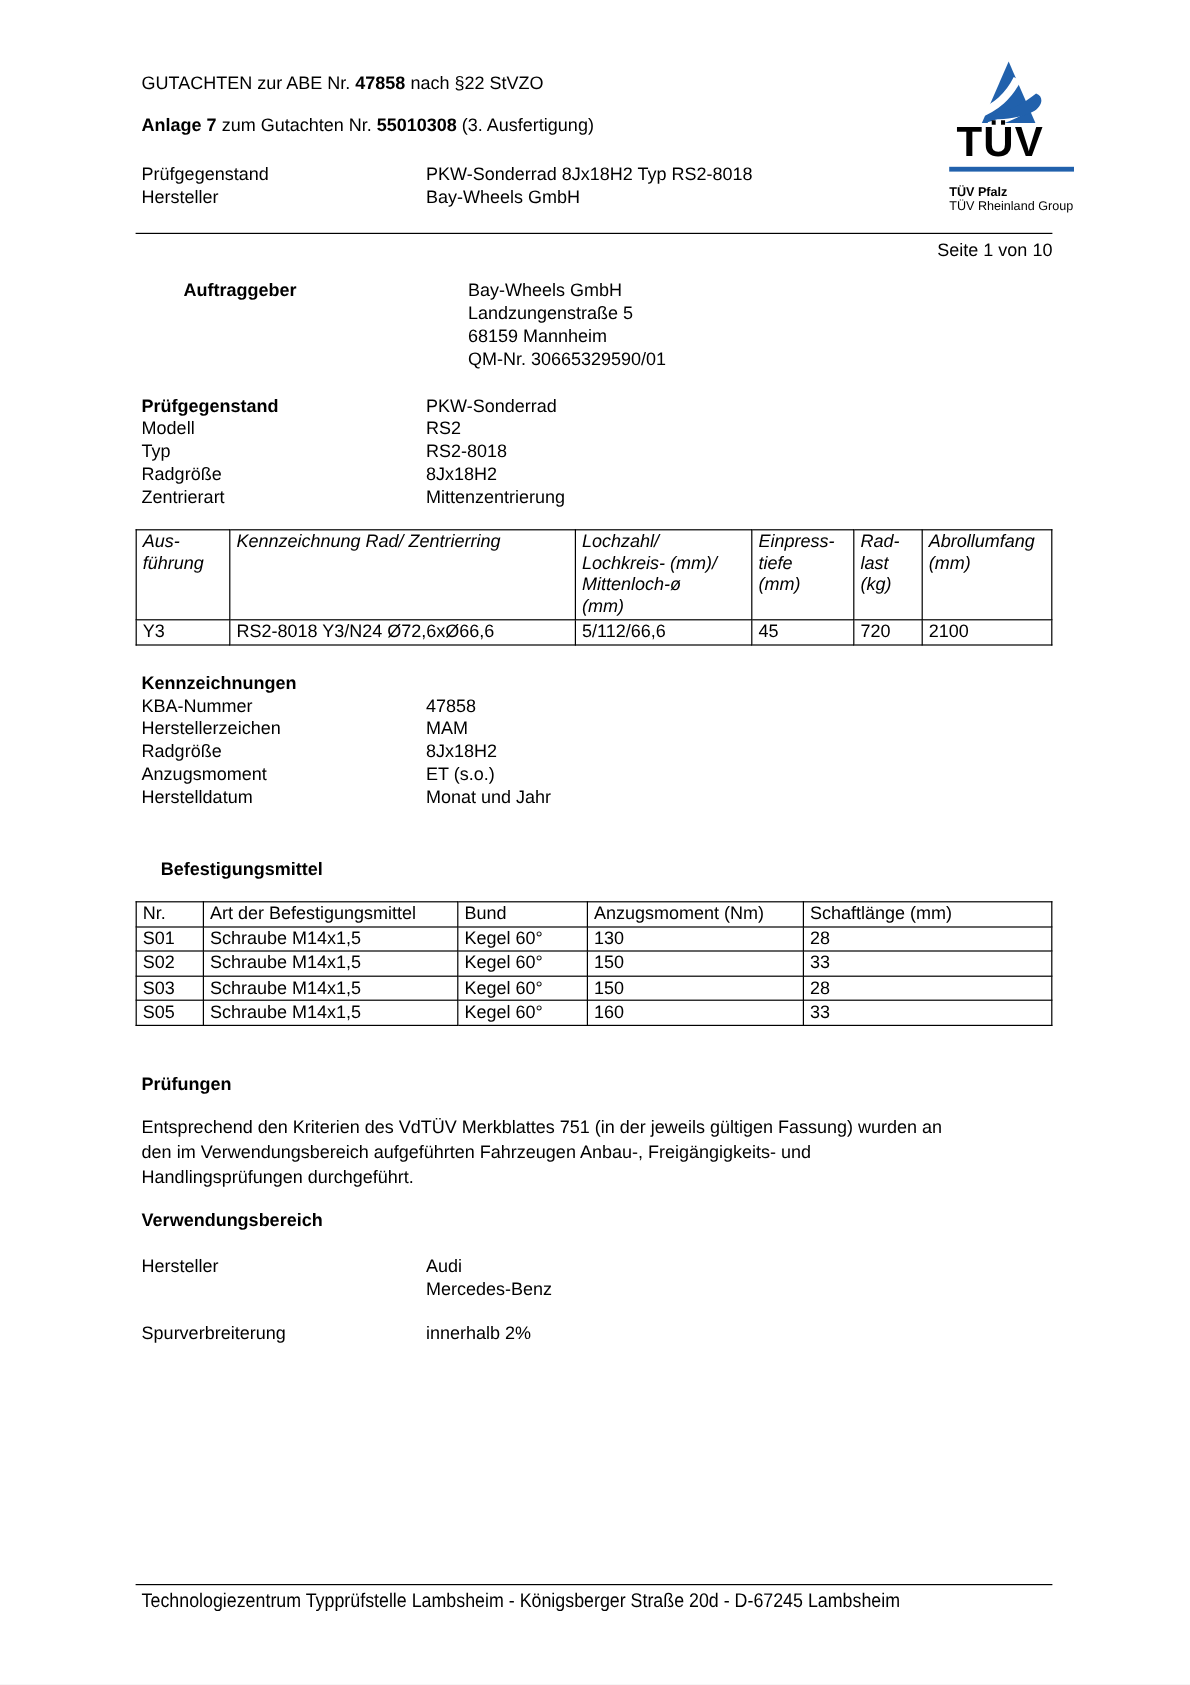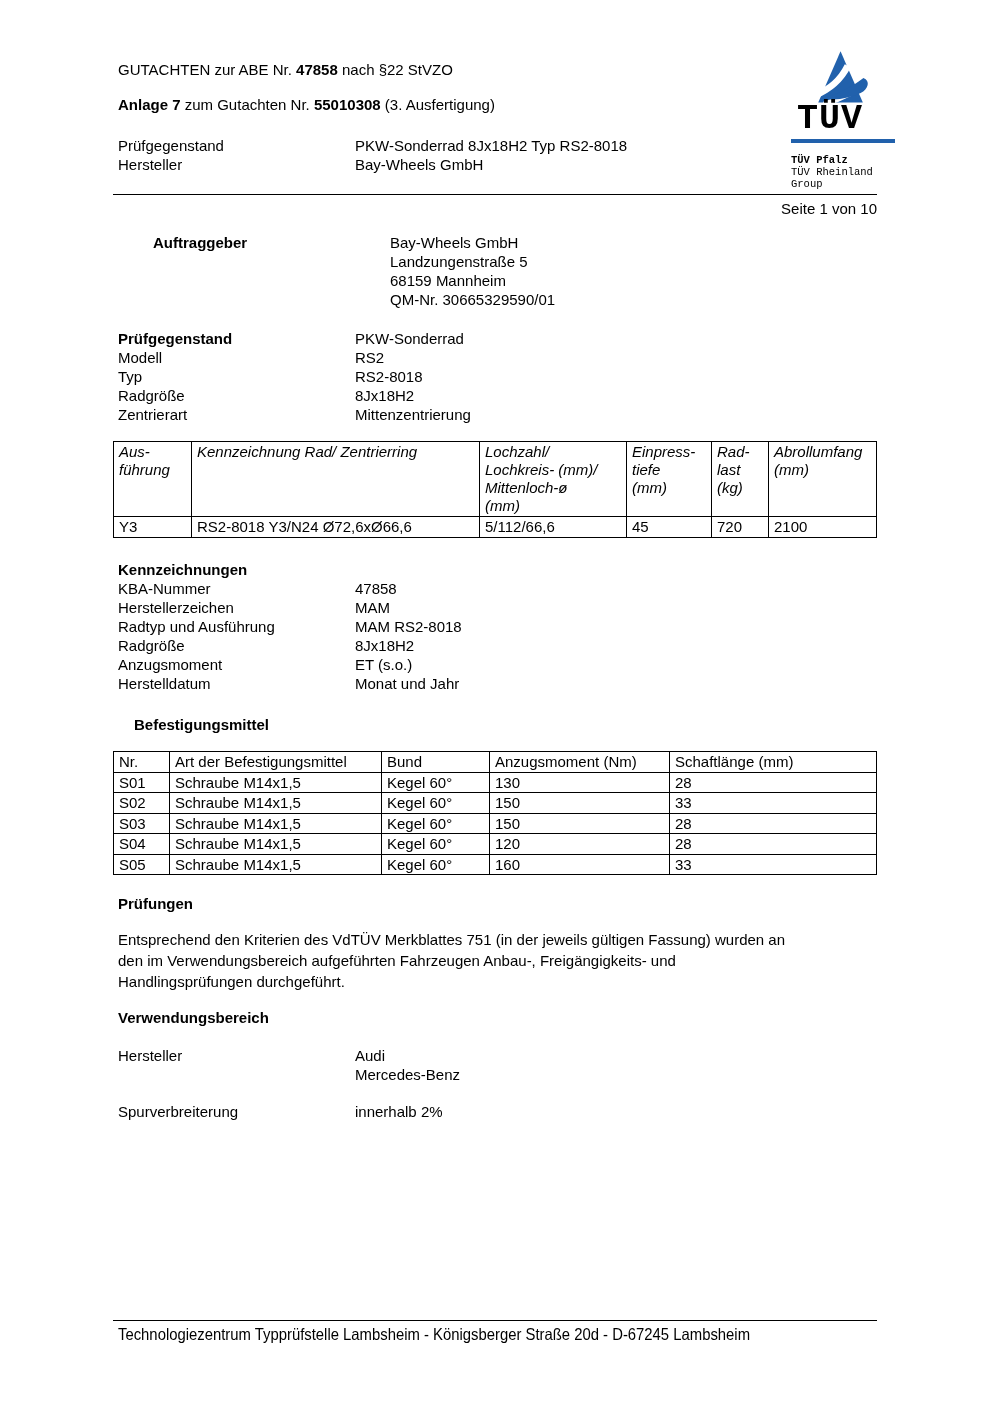--- a/index.html
+++ b/index.html
@@ -10,21 +10,21 @@
     overflow:hidden;
   }
   .abs { position:absolute; }
   b, .b { font-weight:bold; }
   .kv { display:grid; grid-template-columns:237px auto; }
   .ml { white-space:pre-line; }
   .rule { position:absolute; left:113px; width:764px; height:0; border-top:1.6px solid #000; }
   .seite { position:absolute; left:113px; width:764px; text-align:right; }
 
   
-  .logo { position:absolute; left:791px; top:50px; width:110px;font-family:Liberation Mono, monospace; }
+  .logo { position:absolute; left:791px; top:50px; width:110px; }
   .logo-tri { margin-left:25px; display:block; }
   .logo-word { margin-left:6px; margin-top:-4px; font-size:35px; line-height:34px; font-weight:bold; letter-spacing:1px; }
   .logo-rule { width:104px; height:4px; margin-top:3px; }
   .logo-org1 { margin-top:11px; font-size:10.5px; line-height:12px; font-weight:bold; }
   .logo-org2 { font-size:10.5px; line-height:12px; }
 
   
   table { border-collapse:collapse; table-layout:fixed; position:absolute; left:113px; }
   th, td {
     border:1.6px solid #000; vertical-align:top; text-align:left;
@@ -149,24 +149,20 @@
     <div class="b">Kennzeichnungen</div>
     <div class="kv">
       <div>KBA-Nummer</div>
       <div>47858</div>
     </div>
     <div class="kv">
       <div>Herstellerzeichen</div>
       <div>MAM</div>
     </div>
     <div class="kv">
-      <div>Radtyp und Ausführung</div>
-      <div>MAM RS2-8018</div>
-    </div>
-    <div class="kv">
       <div>Radgröße</div>
       <div>8Jx18H2</div>
     </div>
     <div class="kv">
       <div>Anzugsmoment</div>
       <div>ET (s.o.)</div>
     </div>
     <div class="kv">
       <div>Herstelldatum</div>
       <div>Monat und Jahr</div>
@@ -206,27 +202,20 @@
       <td>33</td>
     </tr>
     <tr>
       <td>S03</td>
       <td>Schraube M14x1,5</td>
       <td>Kegel 60°</td>
       <td>150</td>
       <td>28</td>
     </tr>
     <tr>
-      <td>S04</td>
-      <td>Schraube M14x1,5</td>
-      <td>Kegel 60°</td>
-      <td>120</td>
-      <td>28</td>
-    </tr>
-    <tr>
       <td>S05</td>
       <td>Schraube M14x1,5</td>
       <td>Kegel 60°</td>
       <td>160</td>
       <td>33</td>
     </tr>
   </tbody>
     </table>
 
   <div class="abs b" style="left:118px; top:894px;">Prüfungen</div>

